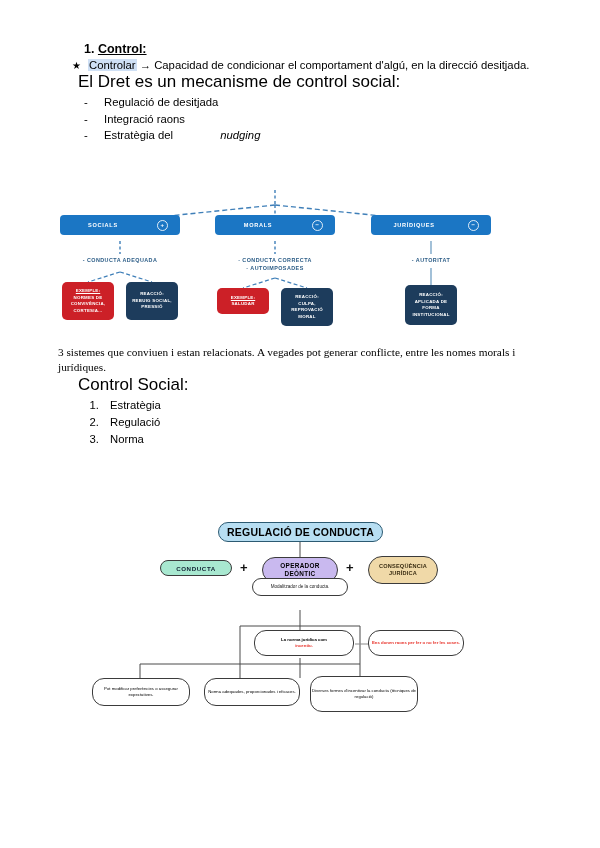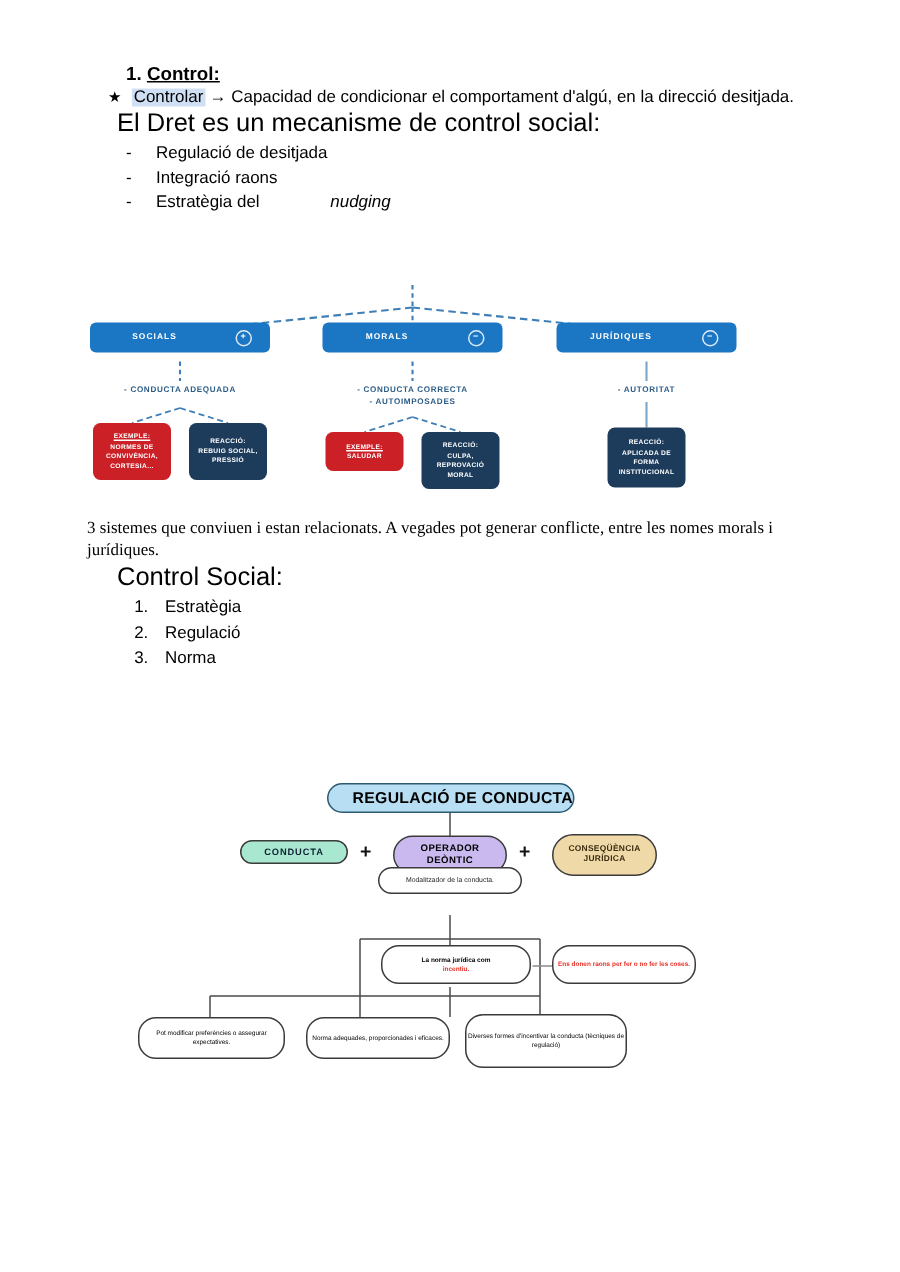--- a/index.html
+++ b/index.html
@@ -360,21 +360,21 @@
       <polygon points="268,126 262,123 262,129" fill="#8a8a8a"></polygon>
 
       <line x1="190" y1="140" x2="190" y2="160" stroke="#4a4a4a" stroke-width="1"></line>
 
       <line x1="130" y1="146" x2="130" y2="160" stroke="#4a4a4a" stroke-width="1"></line>
       <line x1="250" y1="146" x2="250" y2="160" stroke="#4a4a4a" stroke-width="1"></line>
       <line x1="30" y1="146" x2="250" y2="146" stroke="#4a4a4a" stroke-width="1"></line>
       <line x1="30" y1="146" x2="30" y2="160" stroke="#4a4a4a" stroke-width="1"></line>
     </svg>
 
-    <div class="pill title" style="left:108px; top:4px; width:165px; height:20px;justify-content:flex-end;">
+    <div class="pill title" style="left:108px; top:4px; width:165px; height:20px;">
       <span>REGULACIÓ DE CONDUCTA</span>
     </div>
 
     <div class="pill green" style="left:50px; top:42px; width:72px; height:16px;">
       <span>CONDUCTA</span>
     </div>
     <div class="plus" style="left:130px; top:42px;">+</div>
 
     <div class="pill purple" style="left:152px; top:39px; width:76px; height:26px;">
       <div>

